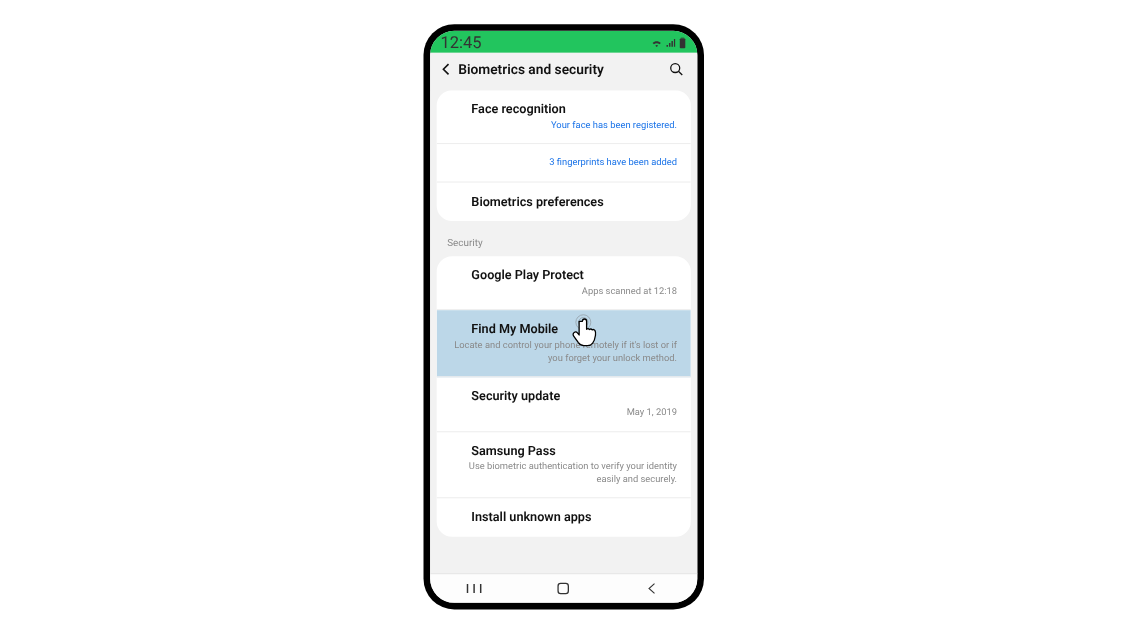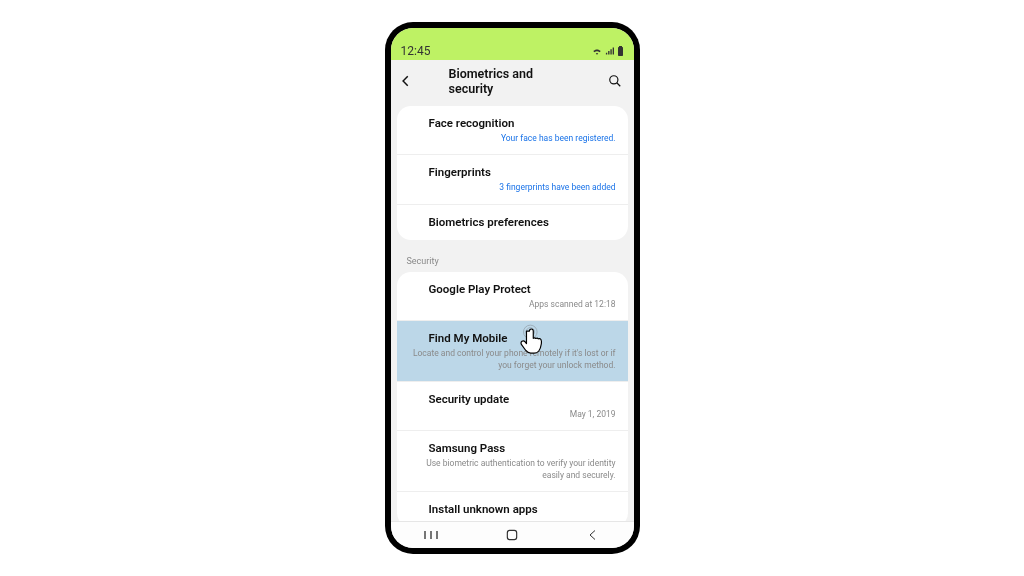--- a/index.html
+++ b/index.html
@@ -40,35 +40,34 @@
     display: flex;
     flex-direction: column;
   }
 
   
   .statusbar {
     height: 18px;
     display: flex;
     align-items: center;
     justify-content: space-between;
-    padding: 14px 10px 0 10px;
-    font-size: 12px;
+    padding: 2px 10px 0 10px;
+    font-size: 15px;
     color: #333;
-    background: #bef264;
+    background: #22c55e;
   }
   .status-right { display: flex; align-items: center; gap: 3px; }
   .status-right svg { display:block; }
 
   
   .header {
     display: flex;
     align-items: center;
     padding: 6px 10px 10px 6px;
     background: #f2f2f2;
-    gap: 32px;
   }
   .header .back { width: 18px; height:18px; display:flex; align-items:center; justify-content:center;}
   .header .title {
     flex: 1;
     font-size: 12.5px;
     font-weight: 600;
     color: #111;
     padding-left: 2px;
   }
   .header .search { width:18px; height:18px; display:flex; align-items:center; justify-content:center; }
@@ -185,21 +184,20 @@
       </div>
 
       <div class="content">
 
         <div class="card">
           <div class="row">
             <div class="row-title">Face recognition</div>
             <div class="row-sub link">Your face has been registered.</div>
           </div>
           <div class="row">
-            <div class="row-title">Fingerprints</div>
             <div class="row-sub link">3 fingerprints have been added</div>
           </div>
           <div class="row">
             <div class="row-title">Biometrics preferences</div>
           </div>
         </div>
 
         <div class="section-label">Security</div>
 
         <div class="card">

